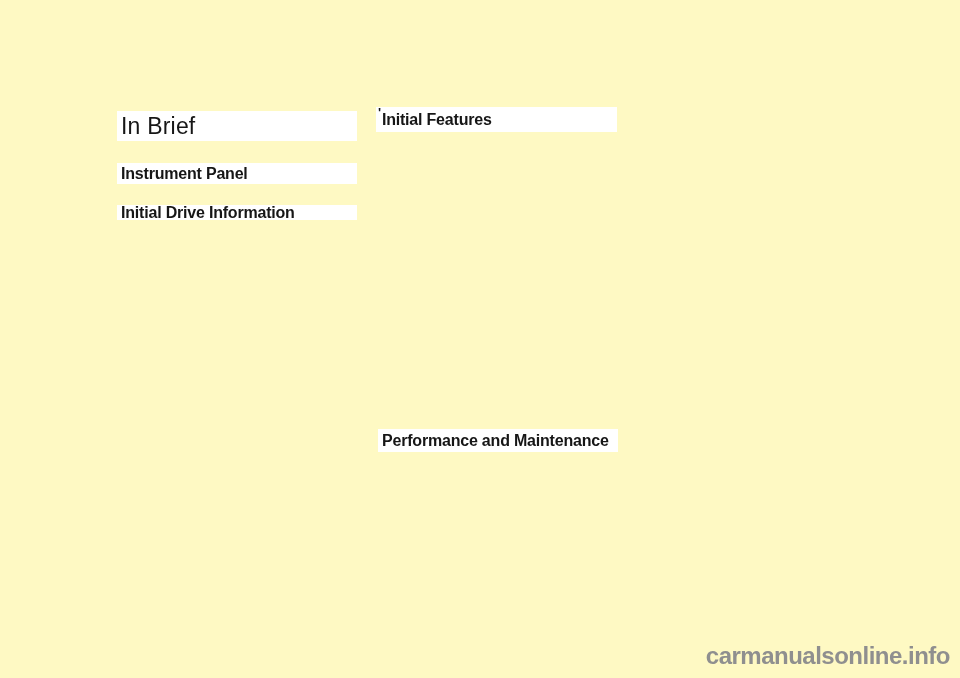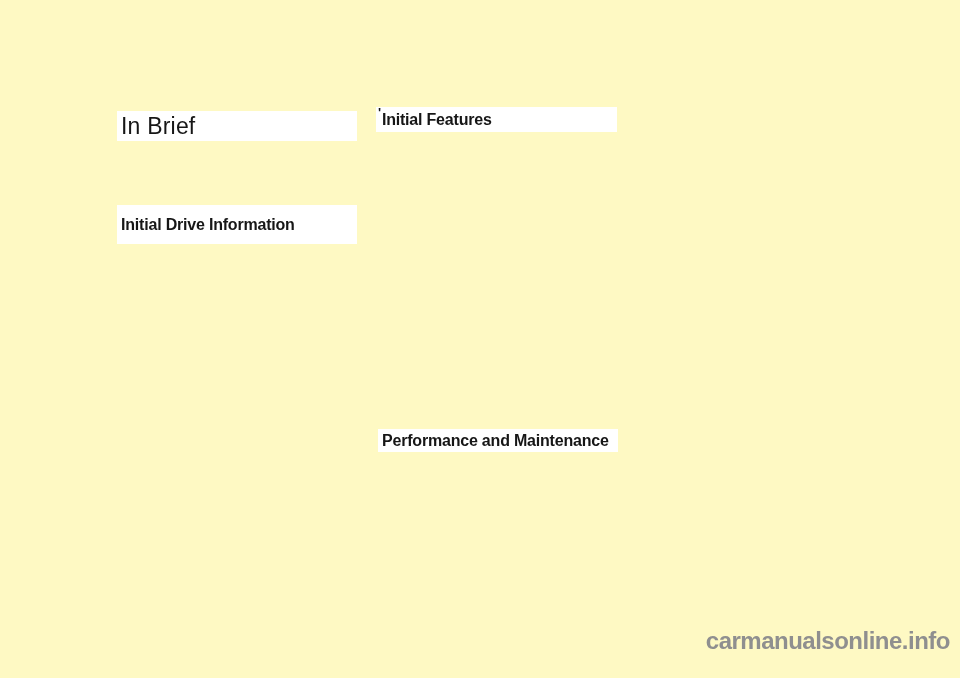--- a/index.html
+++ b/index.html
@@ -45,21 +45,21 @@
   .sec-instrument-panel {
     left: 117px;
     top: 163px;
     width: 240px;
     height: 21px;
   }
   .sec-initial-drive {
     left: 117px;
     top: 205px;
     width: 240px;
-    height: 39px;
+    height: 15px;
   }
   .sec-vehicle-features {
     left: 376px;
     top: 107px;
     width: 241px;
     height: 25px;
     padding-left: 2px;
   }
   .sec-performance {
     left: 378px;
@@ -71,36 +71,39 @@
   .tick {
     font-size: 13px;
     font-weight: 700;
     align-self: flex-start;
     line-height: 12px;
     margin-right: 1px;
   }
   .watermark {
     position: absolute;
     right: 18px;
-    bottom: 23px;
+    bottom: 8px;
     font-size: 24px;
     font-weight: 700;
     letter-spacing: -0.5px;
     color: #8f8f8f;
   }
 </style>
 </head>
 <body>
 
 <div class="page">
 
   <div class="hbox chapter-title">
     <span>In Brief</span>
   </div>
 
+  <div class="hbox sec-heading sec-instrument-panel">
+    <span>Instrument Panel</span>
+  </div>
 
   <div class="hbox sec-heading sec-initial-drive">
     <span>Initial Drive Information</span>
   </div>
 
   <div class="hbox sec-heading sec-vehicle-features">
     <span class="tick">'</span>
     <span>Initial Features</span>
   </div>
 

